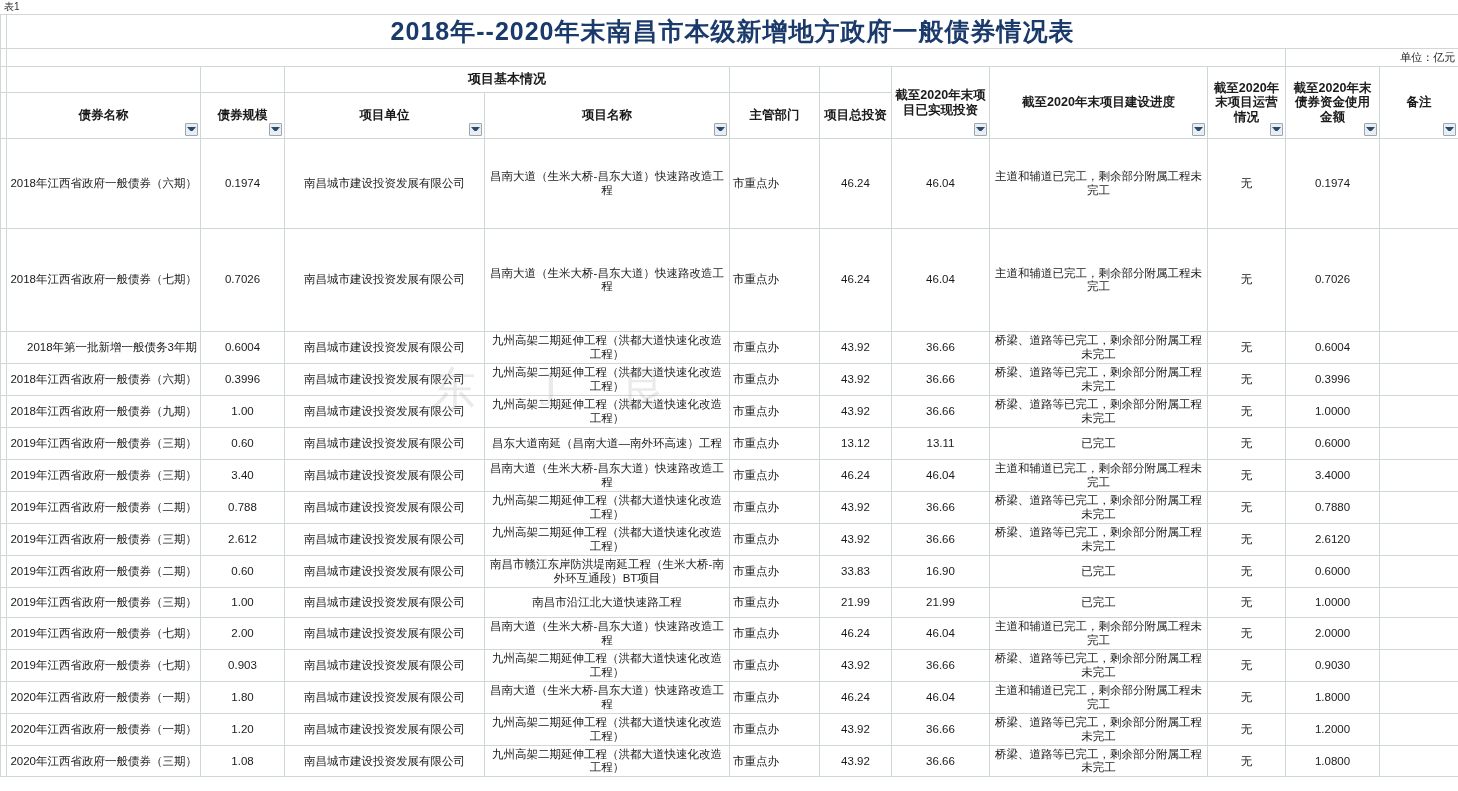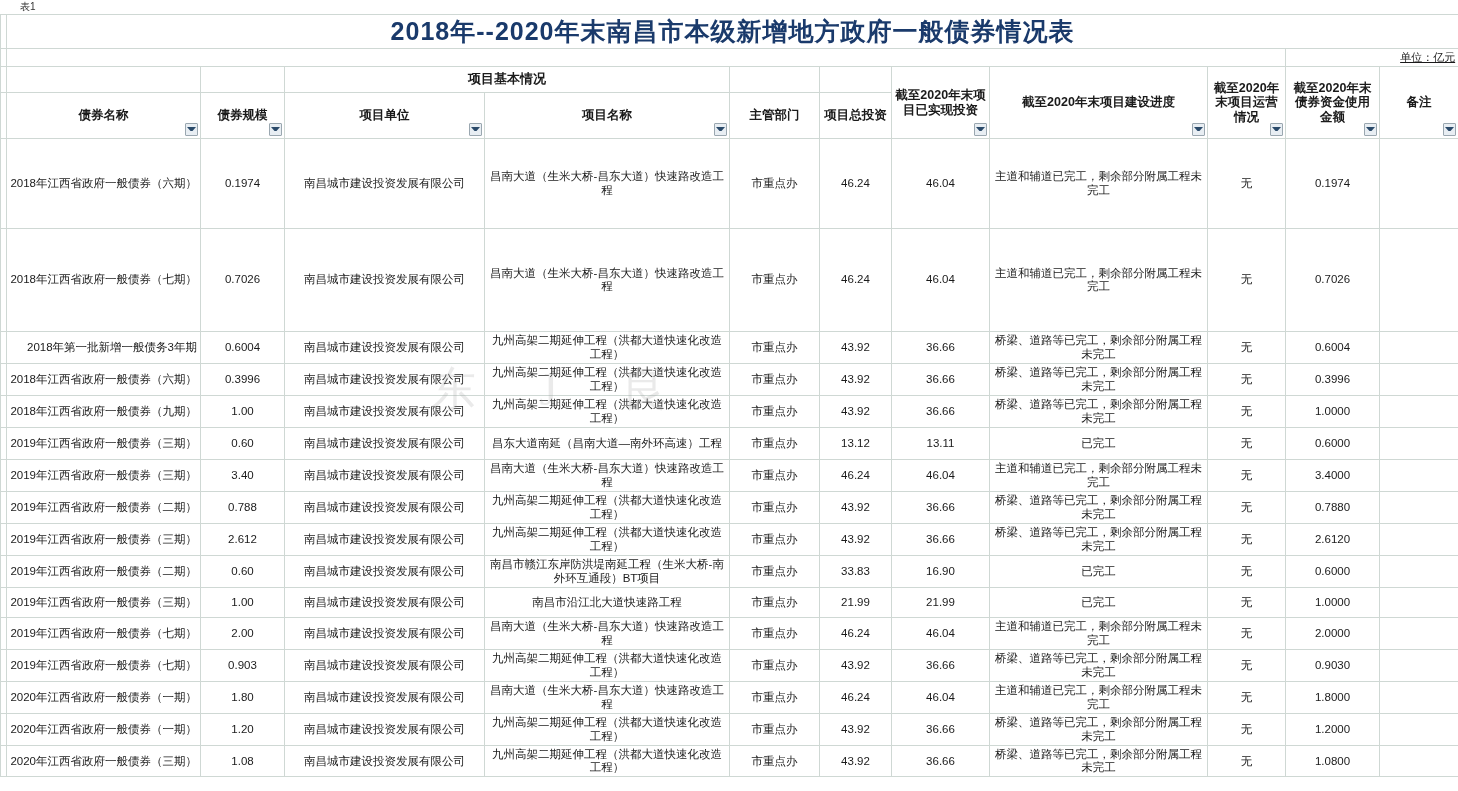--- a/index.html
+++ b/index.html
@@ -11,21 +11,21 @@
   .sheet {
     position: relative;
     width: 1458px;
     height: 791px;
     overflow: hidden;
     background: #ffffff;
   }
   .sheet-tag {
     font-size: 10px;
     color: #333;
-    padding: 1px 20px;
+    padding: 1px 4px;
     height: 14px;
     line-height: 12px;
   }
   table.grid {
     border-collapse: collapse;
     table-layout: fixed;
     width: 1458px;
     font-size: 11.5px;
     color: #1a1a1a;
   }
@@ -42,21 +42,20 @@
     color: #1a3a6b;
     text-align: center;
     letter-spacing: 1px;
     height: 34px;
   }
   .unit-cell {
     text-align: right;
     font-size: 11px;
     padding-right: 6px;
     height: 18px;
-    text-decoration: underline;
   }
   .grp-head {
     text-align: center;
     font-weight: bold;
     font-size: 13px;
     height: 26px;
   }
   .col-head {
     text-align: center;
     font-weight: bold;
@@ -77,21 +76,21 @@
     border-radius: 1px;
     display: flex;
     align-items: center;
     justify-content: center;
   }
   .filter-btn svg { display: block; }
   .c-name   { text-align: right; font-size: 11.5px; }
   .c-scale  { text-align: center; }
   .c-unit   { text-align: center; }
   .c-proj   { text-align: center; }
-  .c-dept   { text-align: center; }
+  .c-dept   { text-align: left; }
   .c-num    { text-align: center; }
   .c-prog   { text-align: center; }
   .c-oper   { text-align: center; }
   .c-used   { text-align: center; }
   .c-remark { text-align: center; }
   .blank-col { border: 1px solid #cfd8d4; }
   .watermark {
     position: absolute;
     left: 430px;
     top: 359px;

